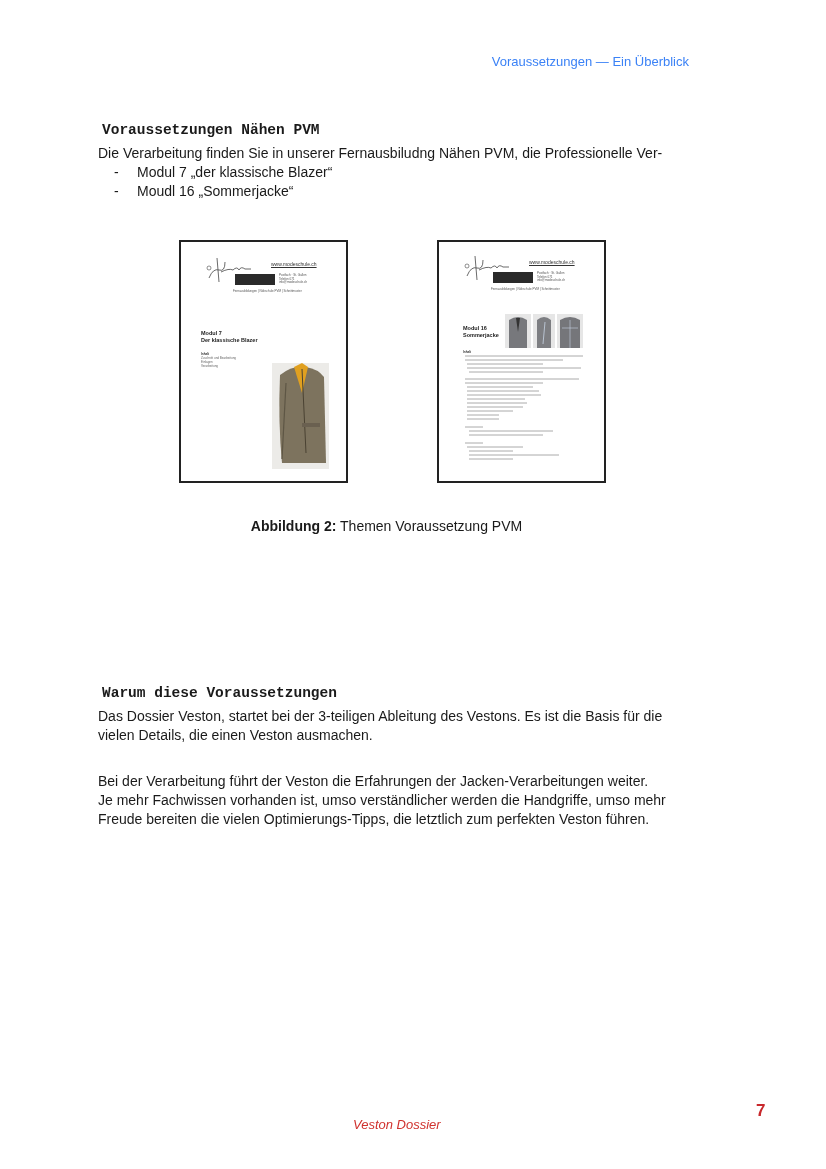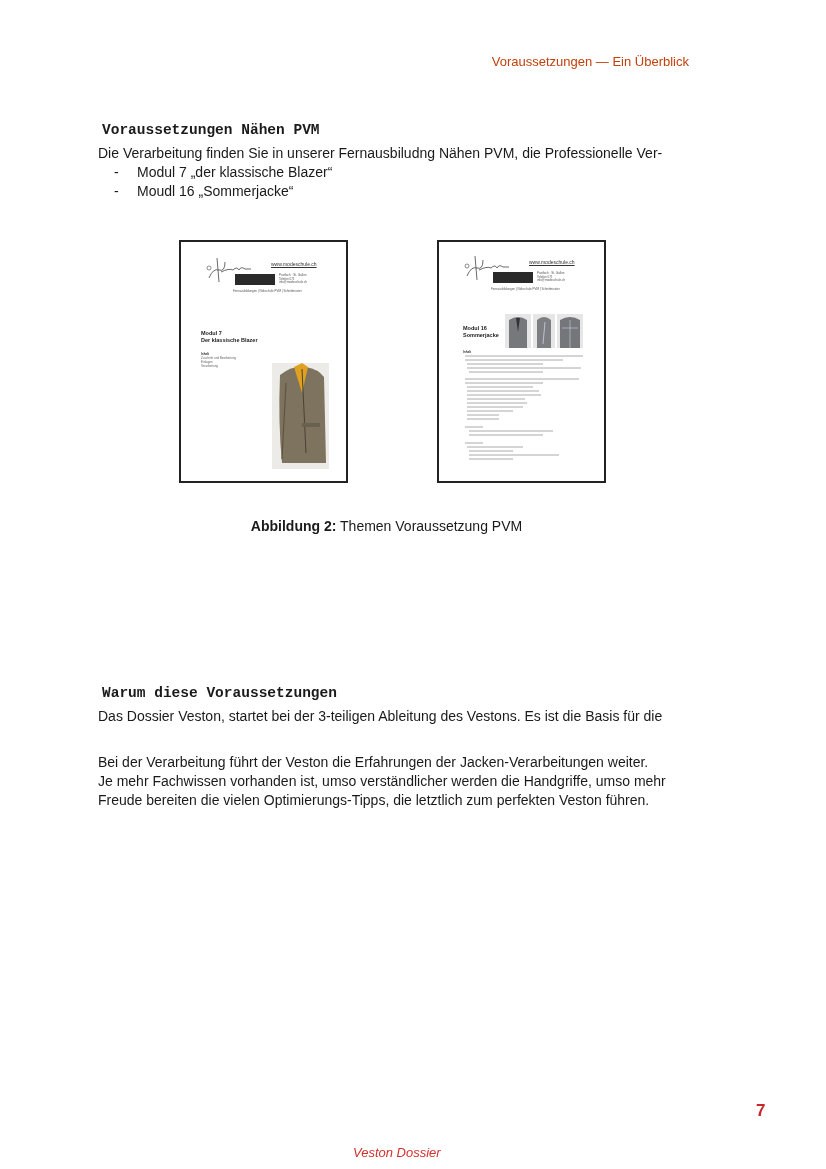--- a/index.html
+++ b/index.html
@@ -1,36 +1,36 @@
 <!DOCTYPE html>
 <html><head>
 <meta charset="utf-8">
 <style>
   html, body { margin: 0; padding: 0; background: #ffffff; }
   body { width: 826px; height: 1169px; position: relative; overflow: hidden;
          font-family: "Liberation Sans", sans-serif; color: #1a1a1a; }
-  .running-head { position: absolute; top: 54px; right: 137px; font-size: 13px; color: #c2410c; }
+  .running-head { position: absolute; top: 54px; right: 137px; font-size: 13px; color: #3b82f6; }
   .section { position: absolute; left: 98px; width: 600px; }
   .h { font-weight: bold; font-size: 14.5px; margin: 4px; line-height: 19px; font-family: Liberation Mono, monospace; }
   .p { font-size: 14px; line-height: 19px; margin: 0; }
   .list { list-style: none; margin: 0; padding: 0; }
   .list li { font-size: 14px; line-height: 19px; position: relative; padding-left: 39px; }
   .list li .dash { position: absolute; left: 16px; }
   .thumb { position: absolute; border: 2px solid #222; background: #fff; box-sizing: border-box; overflow: hidden; }
   .logo { position: absolute; }
   .logo .url { position: absolute; font-size: 5px; color: #333; text-decoration: underline; white-space: nowrap; }
   .logo .box { position: absolute; width: 40px; height: 11px; background: #2a2a2a; }
   .logo .addr { position: absolute; font-size: 3px; color: #555; line-height: 3.5px; width: 34px; }
   .logo .tag { position: absolute; font-size: 3px; color: #555; white-space: nowrap; }
   .mod-title { position: absolute; font-size: 5.5px; font-weight: bold; color: #222; line-height: 6.5px; }
   .mini { position: absolute; font-size: 3px; color: #666; line-height: 4px; }
   .mini .b { font-weight: bold; color: #333; }
   .caption { position: absolute; top: 518px; left: 0; width: 773px; text-align: center; font-size: 14px; }
   .caption b { font-weight: bold; }
-  .footer-title { position: absolute; top: 1117px; left: 353px; font-size: 13px; font-style: italic; color: #d0312d; margin-top: 28px; }
+  .footer-title { position: absolute; top: 1117px; left: 353px; font-size: 13px; font-style: italic; color: #d0312d; }
   .page-num { position: absolute; top: 1101px; left: 756px; font-size: 17px; font-weight: bold; color: #c8282c; }
 </style>
 </head>
 <body>
 
 <div class="running-head">Voraussetzungen — Ein Überblick</div>
 
 <div class="section" style="top:117px;">
   <h2 class="h">Voraussetzungen Nähen PVM</h2>
   <p class="p">Die Verarbeitung finden Sie in unserer Fernausbiludng Nähen PVM, die Professionelle Ver-</p>
@@ -130,19 +130,20 @@
   </div>
 </div>
 
 <div class="caption">
   <b>Abbildung 2:</b><span> Themen Voraussetzung PVM</span>
 </div>
 
 <div class="section" style="top:680px;">
   <h2 class="h">Warum diese Voraussetzungen</h2>
   <p class="p">Das  Dossier Veston, startet bei der 3-teiligen Ableitung des Vestons. Es ist die Basis für die</p>
+  <p class="p">vielen Details, die einen Veston ausmachen.</p>
   <p class="p" style="margin-top:27px;">Bei der Verarbeitung führt der Veston die Erfahrungen der Jacken-Verarbeitungen weiter.</p>
   <p class="p">Je mehr Fachwissen vorhanden ist, umso verständlicher werden die Handgriffe, umso mehr</p>
   <p class="p">Freude bereiten die vielen Optimierungs-Tipps, die letztlich zum perfekten Veston führen.</p>
 </div>
 
 <div class="footer-title">Veston Dossier</div>
 <div class="page-num">7</div>
 
 </body></html>

